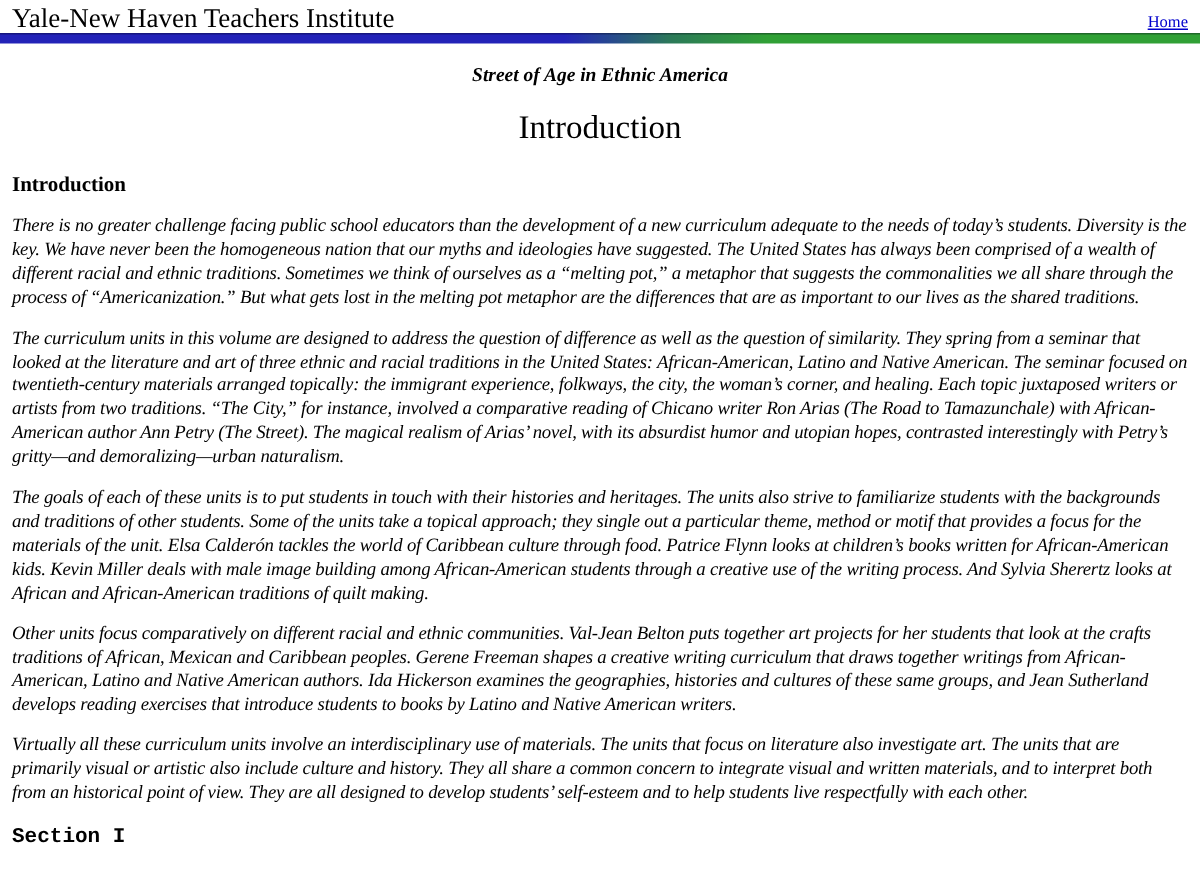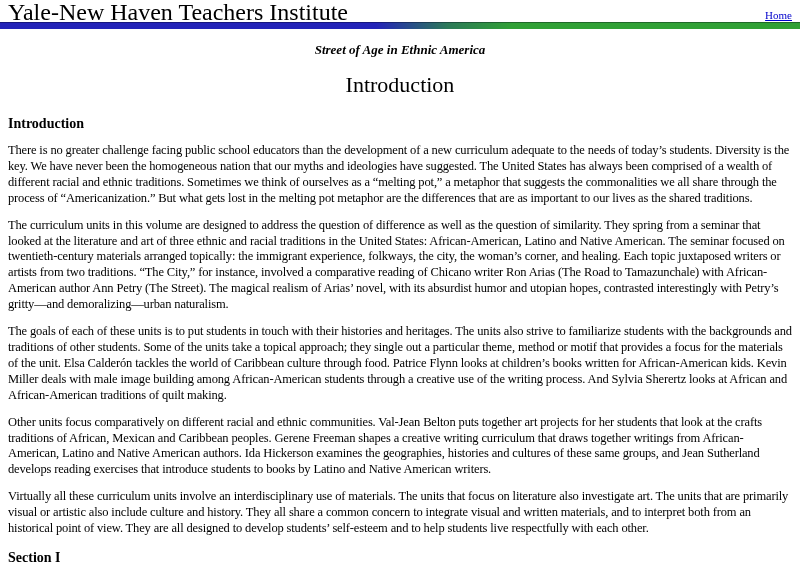--- a/index.html
+++ b/index.html
@@ -15,21 +15,21 @@
     color: #000000;
   }
   .masthead {
     display: flex;
     justify-content: space-between;
     align-items: flex-end;
     padding: 1px 8px 0 8px;
     height: 21px;
   }
   .site-title {
-    font-size: 24px;
+    font-size: 18px;
     line-height: 20px;
     white-space: nowrap;
   }
   .home-link {
     font-size: 11px;
     color: #0000cc;
     text-decoration: underline;
     line-height: 13px;
   }
   .gradient-rule {
@@ -62,23 +62,25 @@
   .section-heading {
     font-size: 14px;
     font-weight: bold;
     margin: 18px 8px 0 8px;
   }
   .body-paragraph {
     font-size: 12.5px;
     letter-spacing: -0.15px;
     line-height: 15.9px;
     margin: 11px 8px 0 8px;
+    font-style: italic;
   }
   .section-heading.bottom {
     margin-top: 13px;
+    font-family: Liberation Mono, monospace;
   }
 </style>
 </head>
 <body>
 
 <div>
 
   <div class="masthead">
     <span class="site-title">Yale-New Haven Teachers Institute</span>
     <a class="home-link" href="#">Home</a>

